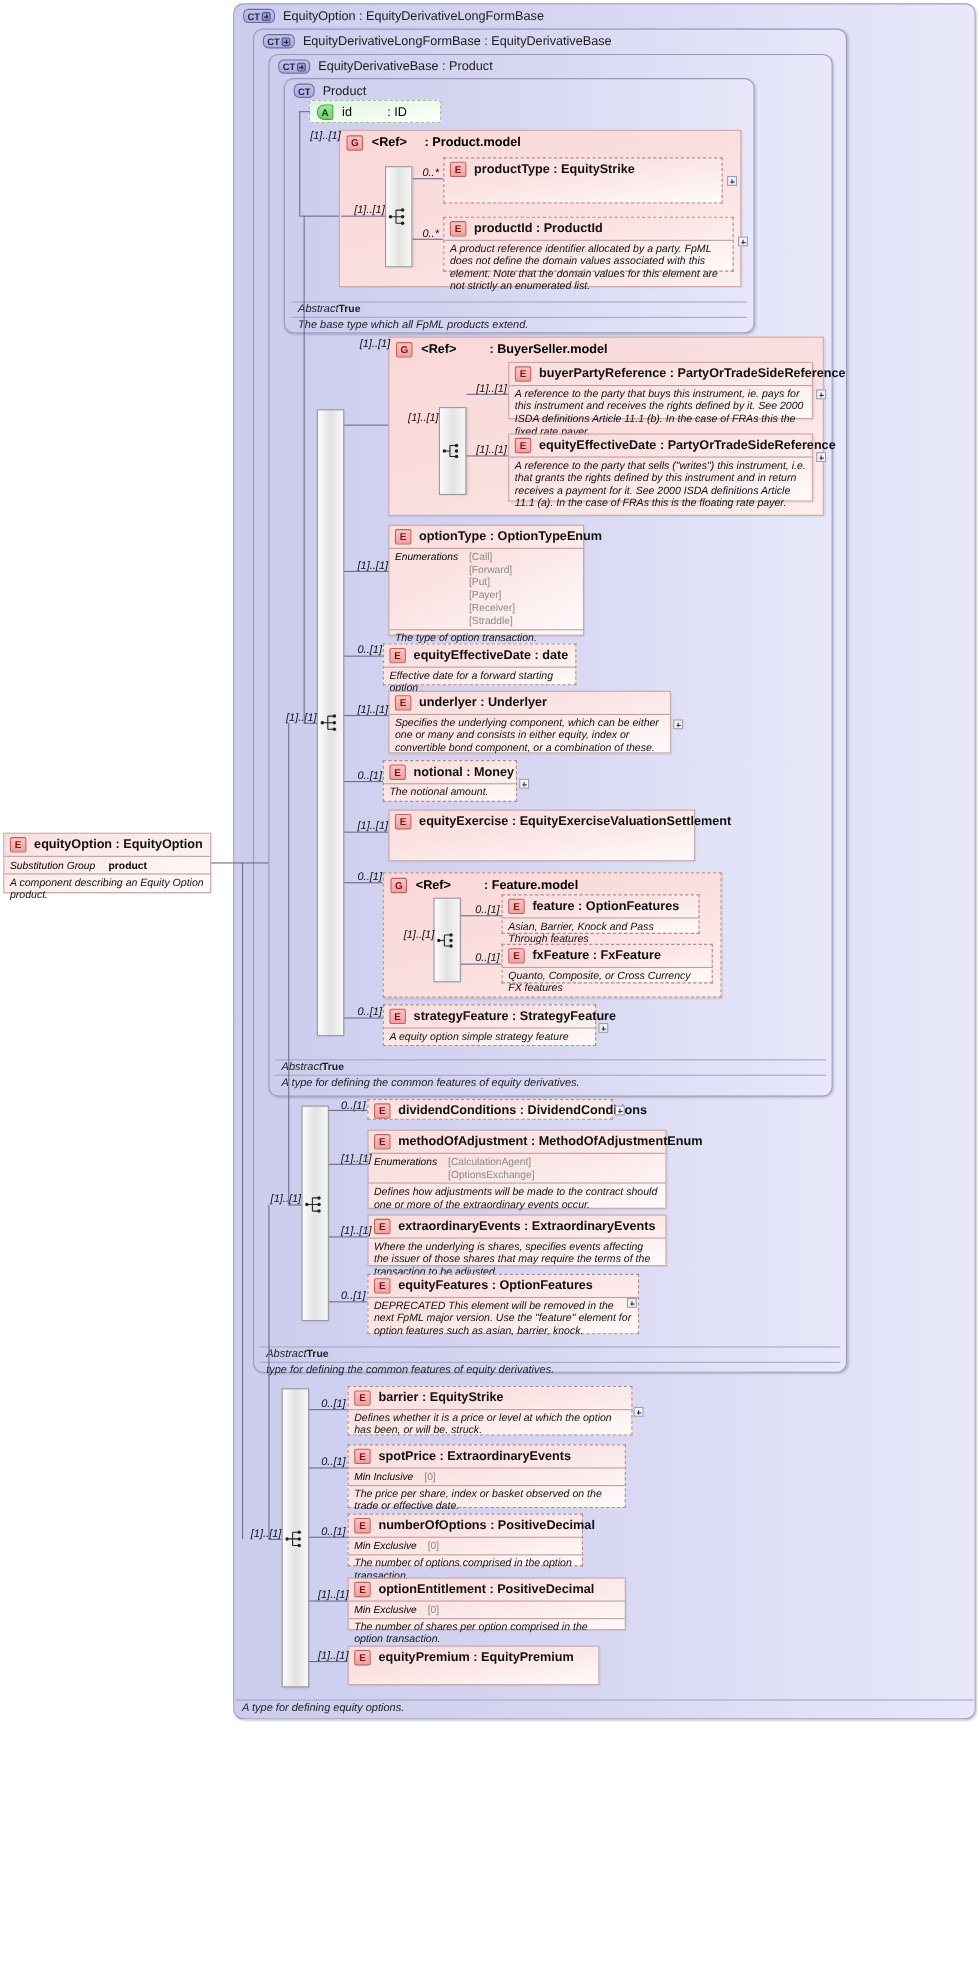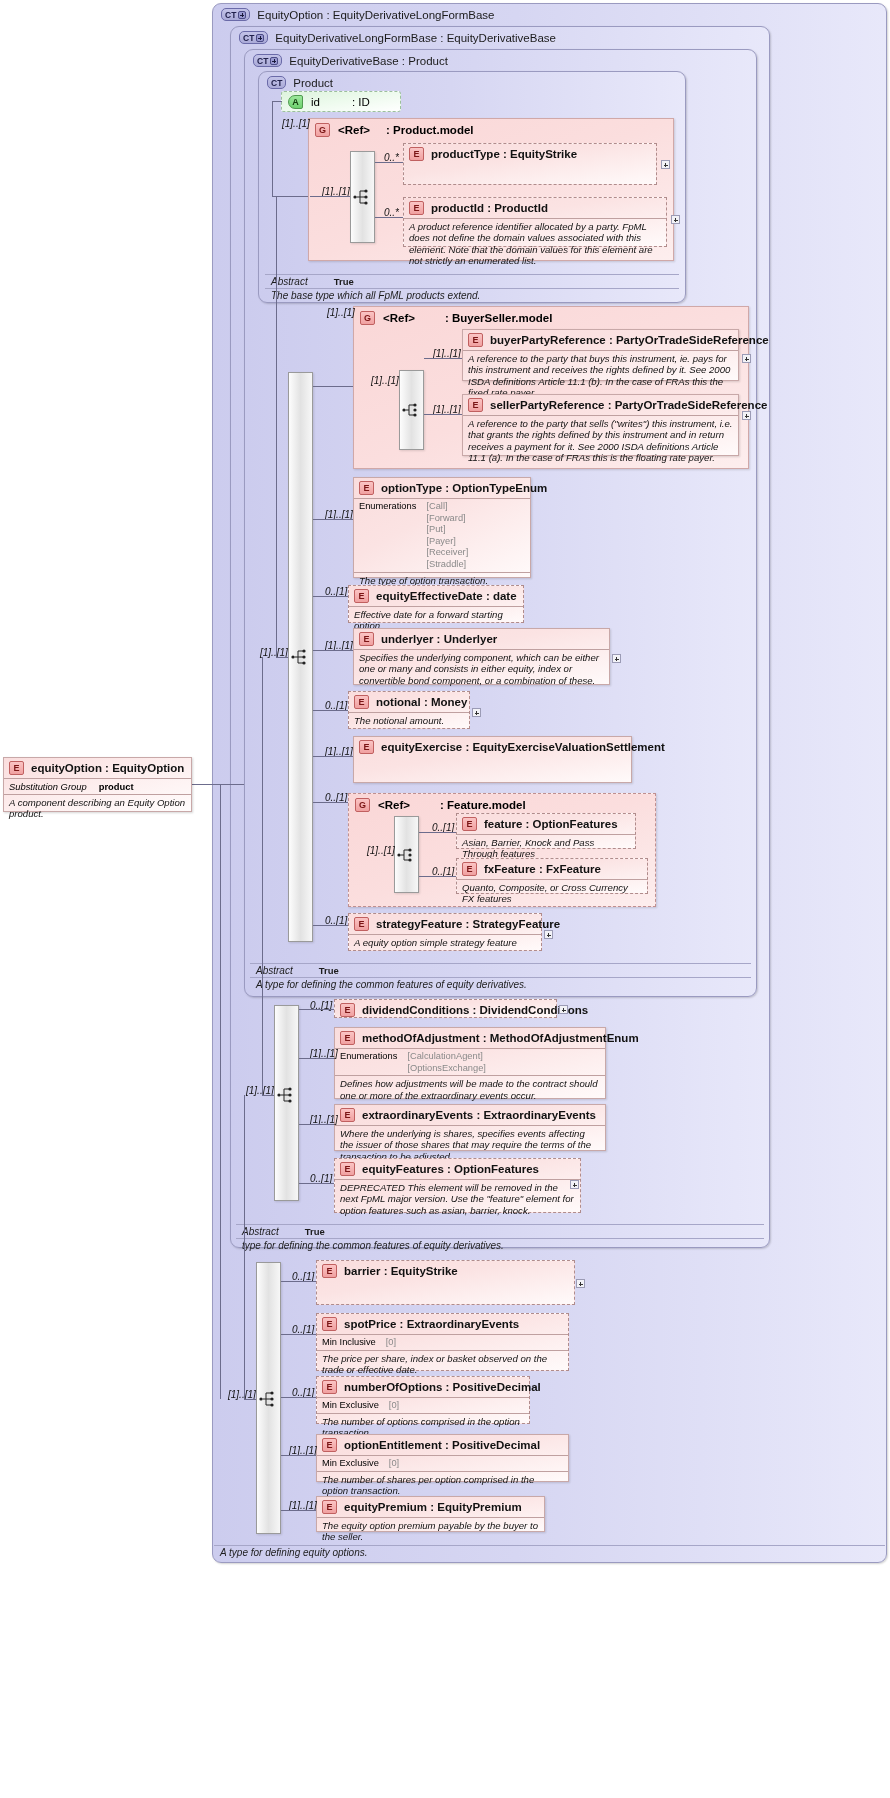--- a/index.html
+++ b/index.html
@@ -46,21 +46,21 @@
   }
   .badge .plus::before { left:1px; top:3px; width:4px; height:1px; }
   .badge .plus::after  { left:2.5px; top:1.5px; width:1px; height:4px; }
 
   
   .ct-foot {
     position:absolute; left:0; right:0;
     font-size:10px; color:#1c1c1c;
   }
   .ct-foot .rowline { border-top:1px solid #a6a6c8; }
-  .ct-foot .abstract { display:flex; gap:26px; padding:1px 0 1px 6px; font-size:10px;text-align:center;}
+  .ct-foot .abstract { display:flex; gap:0; padding:1px 0 1px 6px; font-size:10px;text-align:center;}
   .ct-foot .abstract .k { font-style:italic; }
   .ct-foot .abstract .v { font-weight:bold; font-size:9.5px;}
   .ct-foot .doc { font-style:italic; padding:1px 0 1px 6px; font-size:10px;}
 
   
   .el {
     position:absolute;
     background: linear-gradient(to bottom right,#fadddd 0%, #fbe3e3 40%, #fffafa 100%);
     border:1px solid #c8a8a8;
     box-shadow:1px 1px 2px rgba(0,0,0,0.14);
@@ -83,21 +83,21 @@
     border-top:1px solid #bfa0a0;
     padding:2px 5px 3px 5px;
     font-style:italic; font-size:9.6px; line-height:1.18; color:#111;
   }
   .el-rowtable {
     border-top:1px solid #bfa0a0;
     padding:2px 5px 1px 5px;
     font-size:9.3px; line-height:1.25;
     display:flex; gap:10px;
   }
-  .el-rowtable .k { flex:0 0 auto; }
+  .el-rowtable .k { font-style:italic; flex:0 0 auto; }
   .el-rowtable .v { color:#8a8a8a; font-family:"Liberation Sans", sans-serif; }
   .el-rowtable .v div { white-space:nowrap; }
 
   
   .attr {
     position:absolute;
     background:linear-gradient(to bottom right,#ddf3dd 0%,#ecfaec 45%,#ffffff 100%);
     border:1px dashed #9cbf9c;
     border-radius:3px;
   }
@@ -317,21 +317,21 @@
     </div>
     <div class="el-desc">A reference to the party that buys this instrument, ie. pays for this instrument and receives the rights defined by it. See 2000 ISDA definitions Article 11.1 (b). In the case of FRAs this the fixed rate payer.</div>
   </div>
   <div class="card" style="left:433px; top:348px;">[1]..[1]</div>
   <div class="ln h" style="left:424px; top:358px; width:38px;"></div>
   <div class="stub" style="left:742px; top:354px;"></div>
 
   <div class="el" style="left:462px; top:394px; width:277px; height:62px;">
     <div class="el-head">
       <span class="ebadge">E</span>
-      <span>sellerPartyReference : PartyOrTradeSideReference</span>
+      <span>equityEffectiveDate : PartyOrTradeSideReference</span>
     </div>
     <div class="el-desc">A reference to the party that sells ("writes") this instrument, i.e. that grants the rights defined by this instrument and in return receives a payment for it. See 2000 ISDA definitions Article 11.1 (a). In the case of FRAs this is the floating rate payer.</div>
   </div>
   <div class="card" style="left:433px; top:404px;">[1]..[1]</div>
   <div class="ln h" style="left:424px; top:414px; width:38px;"></div>
   <div class="stub" style="left:742px; top:411px;"></div>
 
   <div class="seq" style="left:288px; top:372px; width:25px; height:570px;"></div>
   <svg class="seq-ico" style="left:290px; top:647px;" viewBox="0 0 22 20">
     <circle cx="3" cy="10" r="1.6" fill="#222"></circle>
@@ -547,20 +547,21 @@
   <div class="ln h" style="left:244px; top:1399px; width:12px;"></div>
   <div class="ln v" style="left:220px; top:784px; height:615px;"></div>
   <div class="ln h" style="left:220px; top:784px; width:24px;"></div>
   <div class="ln h" style="left:192px; top:784px; width:28px;"></div>
 
   <div class="el optional" style="left:316px; top:1260px; width:259px; height:45px;">
     <div class="el-head">
       <span class="ebadge">E</span>
       <span>barrier  : EquityStrike</span>
     </div>
+    <div class="el-desc">Defines whether it is a price or level at which the option has been, or will be, struck.</div>
   </div>
   <div class="card" style="left:292px; top:1271px;">0..[1]</div>
   <div class="ln h" style="left:281px; top:1281px; width:35px;"></div>
   <div class="stub" style="left:576px; top:1279px;"></div>
 
   <div class="el optional" style="left:316px; top:1313px; width:253px; height:58px;">
     <div class="el-head">
       <span class="ebadge">E</span>
       <span>spotPrice : ExtraordinaryEvents</span>
     </div>
@@ -599,21 +600,20 @@
     <div class="el-desc">The number of shares per option comprised in the option transaction.</div>
   </div>
   <div class="card" style="left:289px; top:1445px;">[1]..[1]</div>
   <div class="ln h" style="left:281px; top:1455px; width:35px;"></div>
 
   <div class="el" style="left:316px; top:1496px; width:229px; height:36px;">
     <div class="el-head">
       <span class="ebadge">E</span>
       <span>equityPremium : EquityPremium</span>
     </div>
-    <div class="el-desc">The equity option premium payable by the buyer to the seller.</div>
   </div>
   <div class="card" style="left:289px; top:1500px;">[1]..[1]</div>
   <div class="ln h" style="left:281px; top:1510px; width:35px;"></div>
 
   <div class="root-el" style="left:3px; top:757px; width:189px; height:55px;">
     <div class="el-head">
       <span class="ebadge">E</span>
       <span>equityOption  : EquityOption</span>
     </div>
     <div class="sg-row">

